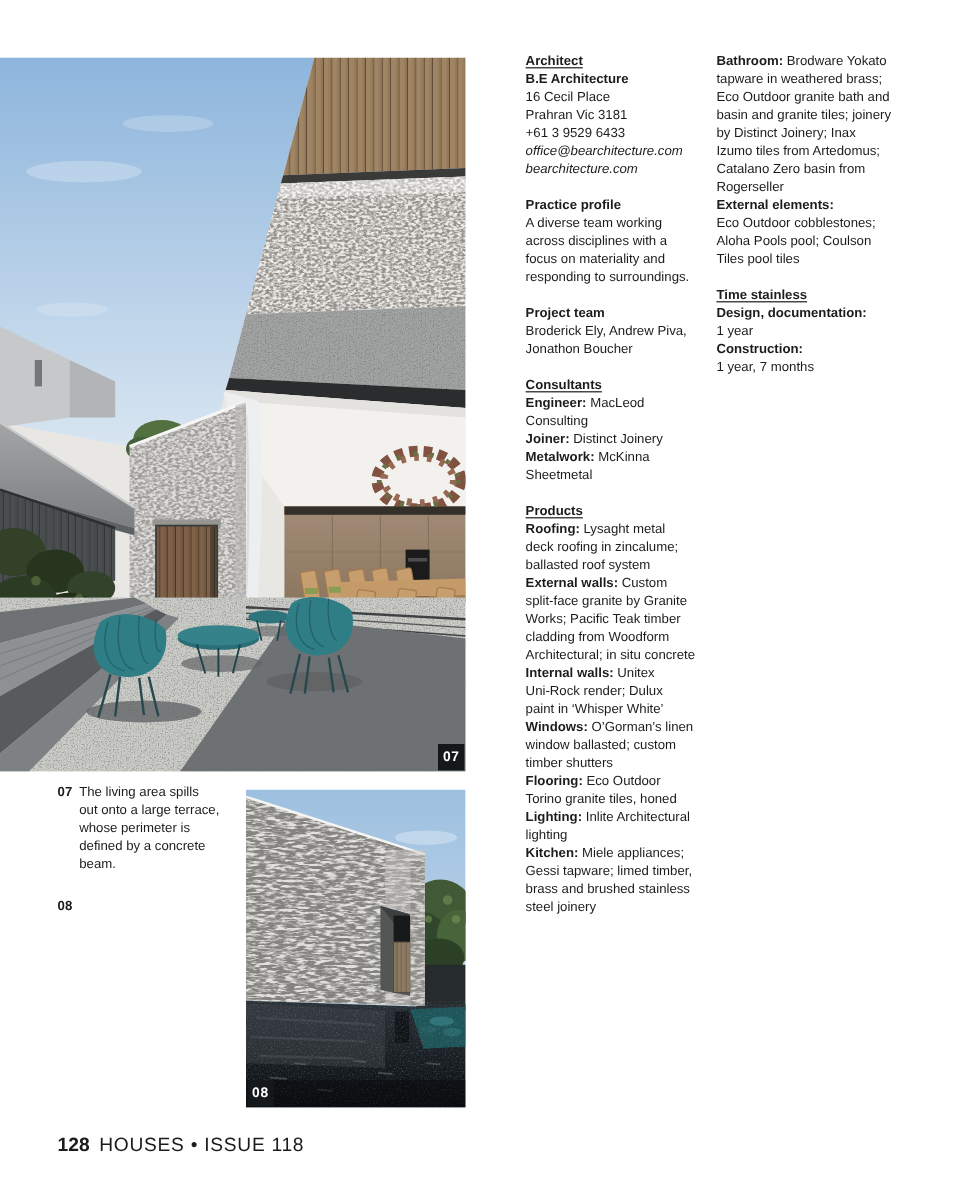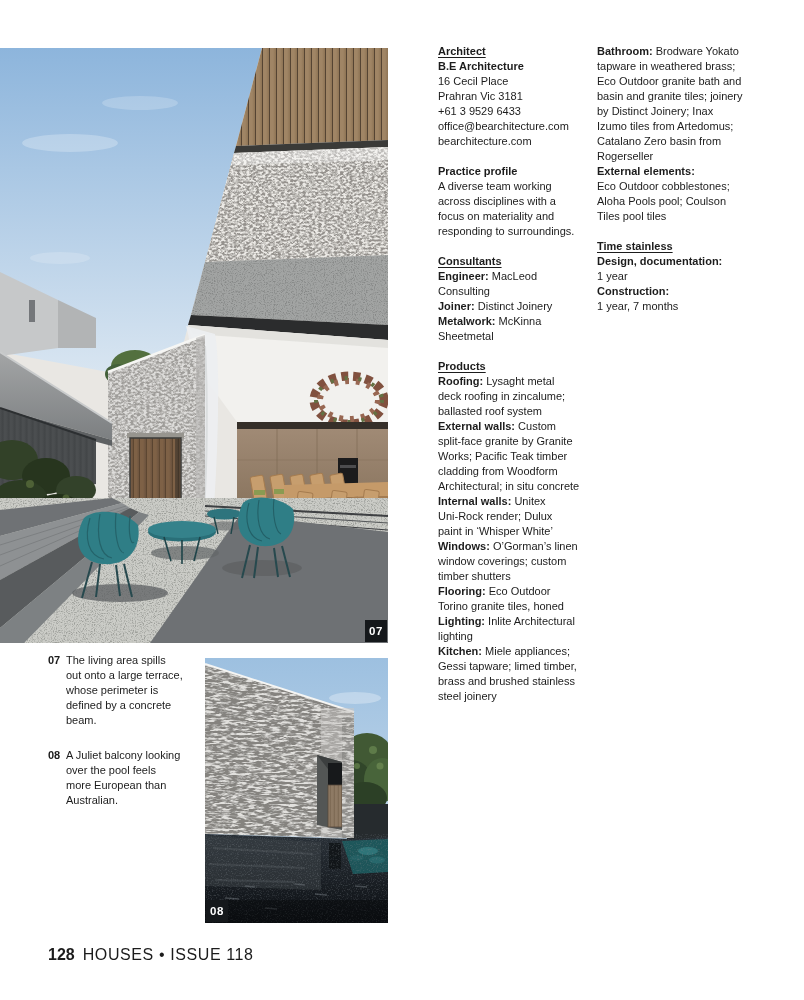--- a/index.html
+++ b/index.html
@@ -17,21 +17,21 @@
   .captions{position:absolute;left:48px;top:653px;width:152px;font-size:11px;line-height:15px;}
   .caption{display:flex;margin-bottom:20px;}
   .cap-num{font-weight:700;width:18px;flex:none;}
   .cap-text{white-space:pre-line;}
   .info-col{position:absolute;top:44px;font-size:11px;line-height:15px;}
   .col-left{left:438px;width:160px;}
   .col-right{left:597px;width:198px;}
   .block{margin-bottom:15px;}
   .ln{white-space:pre;}
   .b{font-weight:700;text-align:center;}
-  .i{}
+  .i{font-style:italic;}
   .u{text-decoration:underline;text-underline-offset:2px;}
   .footer{position:absolute;left:48px;top:946px;font-size:16px;}
   .page-num{font-weight:700;margin-right:8px;}
   .mag-name{letter-spacing:.6px;}
 </style>
 </head>
 <body>
 
 <div class="page">
 
@@ -307,43 +307,44 @@
     <div class="caption">
       <span class="cap-num">07</span>
       <span class="cap-text">The living area spills
 out onto a large terrace,
 whose perimeter is
 defined by a concrete
 beam.</span>
     </div>
     <div class="caption">
       <span class="cap-num">08</span>
-      <span class="cap-text">A Juliet balcony looking
-over the pool feels
-more European than
-Australian.</span>
     </div>
   </div>
 
   <div class="info-col col-left" id="info-col-0">
       <div class="block">
         <div class="ln"><span class="b u">Architect</span></div>
         <div class="ln"><span class="b">B.E Architecture</span></div>
         <div class="ln"><span>16 Cecil Place</span></div>
         <div class="ln"><span>Prahran Vic 3181</span></div>
         <div class="ln"><span>+61 3 9529 6433</span></div>
         <div class="ln"><span class="i">office@bearchitecture.com</span></div>
         <div class="ln"><span class="i">bearchitecture.com</span></div>
       </div>
       <div class="block">
         <div class="ln"><span class="b">Practice profile</span></div>
         <div class="ln"><span>A diverse team working</span></div>
         <div class="ln"><span>across disciplines with a</span></div>
         <div class="ln"><span>focus on materiality and</span></div>
         <div class="ln"><span>responding to surroundings.</span></div>
+      </div>
+      <div class="block">
+        <div class="ln"><span class="b">Project team</span></div>
+        <div class="ln"><span>Broderick Ely, Andrew Piva,</span></div>
+        <div class="ln"><span>Jonathon Boucher</span></div>
       </div>
       <div class="block">
         <div class="ln"><span class="b u">Consultants</span></div>
         <div class="ln"><span class="b">Engineer:</span><span> MacLeod</span></div>
         <div class="ln"><span>Consulting</span></div>
         <div class="ln"><span class="b">Joiner:</span><span> Distinct Joinery</span></div>
         <div class="ln"><span class="b">Metalwork:</span><span> McKinna</span></div>
         <div class="ln"><span>Sheetmetal</span></div>
       </div>
       <div class="block">
@@ -353,21 +354,21 @@
         <div class="ln"><span>ballasted roof system</span></div>
         <div class="ln"><span class="b">External walls:</span><span> Custom</span></div>
         <div class="ln"><span>split-face granite by Granite</span></div>
         <div class="ln"><span>Works; Pacific Teak timber</span></div>
         <div class="ln"><span>cladding from Woodform</span></div>
         <div class="ln"><span>Architectural; in situ concrete</span></div>
         <div class="ln"><span class="b">Internal walls:</span><span> Unitex</span></div>
         <div class="ln"><span>Uni-Rock render; Dulux</span></div>
         <div class="ln"><span>paint in ‘Whisper White’</span></div>
         <div class="ln"><span class="b">Windows:</span><span> O’Gorman’s linen</span></div>
-        <div class="ln"><span>window coverings; custom</span></div>
+        <div class="ln"><span>window ballasted; custom</span></div>
         <div class="ln"><span>timber shutters</span></div>
         <div class="ln"><span class="b">Flooring:</span><span> Eco Outdoor</span></div>
         <div class="ln"><span>Torino granite tiles, honed</span></div>
         <div class="ln"><span class="b">Lighting:</span><span> Inlite Architectural</span></div>
         <div class="ln"><span>lighting</span></div>
         <div class="ln"><span class="b">Kitchen:</span><span> Miele appliances;</span></div>
         <div class="ln"><span>Gessi tapware; limed timber,</span></div>
         <div class="ln"><span>brass and brushed stainless</span></div>
         <div class="ln"><span>steel joinery</span></div>
       </div>

